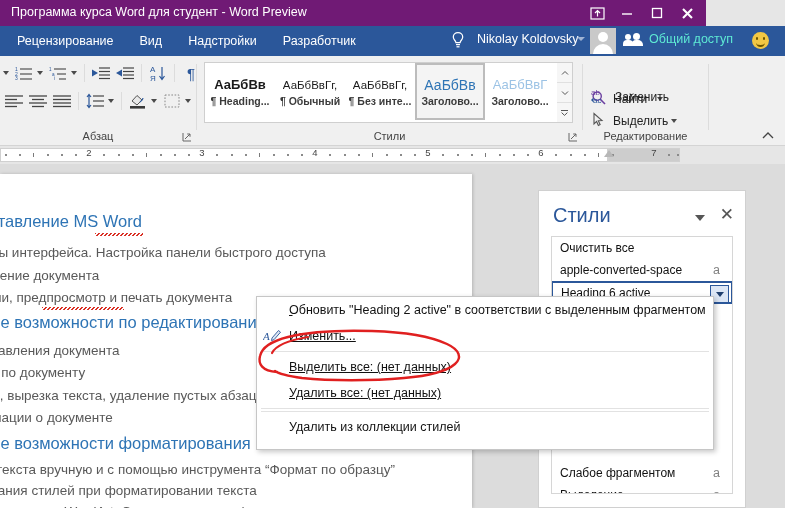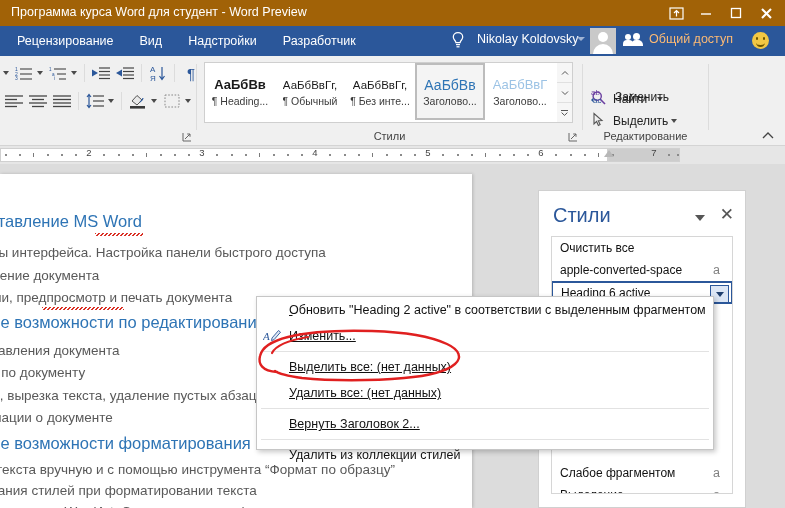--- a/index.html
+++ b/index.html
@@ -7,22 +7,22 @@
     width:785px;height:508px;overflow:hidden;
     font-family:"Liberation Sans", sans-serif;
     font-size:12px;
     background:#ffffff;
     -webkit-font-smoothing:antialiased;
   }
   #app{position:relative;width:785px;height:508px;overflow:hidden;background:#e6e6e6;}
 
   
   .titlebar{
-    position:absolute;left:0;top:0;width:785px;height:26px;
-    background:#a16207;color:#ffffff;
+    position:absolute;left:0;top:0;width:706px;height:26px;
+    background:#701a75;color:#ffffff;
   }
   .titlebar .ttl{
     position:absolute;left:11px;top:5px;font-size:12.5px;color:#ffffff;white-space:nowrap;
   }
   .wbtns{position:absolute;right:4px;top:0;height:26px;display:flex;align-items:center;}
   .wbtn{width:30px;height:26px;display:flex;align-items:center;justify-content:center;color:#fff;font-size:13px;cursor:default;}
   .wbtn svg{display:block;}
 
   
   .tabrow{
@@ -42,21 +42,21 @@
   .unamecar{position:absolute;left:577px;top:11px;width:0;height:0;border-left:4px solid transparent;border-right:4px solid transparent;border-top:4px solid #9fb3d4;}
   .avatar{position:absolute;left:590px;top:2px;width:26px;height:26px;background:#c9c9c9;overflow:hidden;}
   .avatar .head{position:absolute;left:8px;top:4px;width:10px;height:10px;border-radius:50%;background:#ffffff;}
   .avatar .body{position:absolute;left:3px;top:16px;width:20px;height:14px;border-radius:10px 10px 0 0;background:#ffffff;}
   .sharegrp{position:absolute;left:624px;top:6px;display:flex;align-items:center;}
   .shareicon{width:20px;height:14px;position:relative;margin-right:5px;}
   .shareicon .p1{position:absolute;left:1px;top:2px;width:6px;height:6px;border-radius:50%;background:#fff;}
   .shareicon .p1b{position:absolute;left:-1px;top:8px;width:10px;height:6px;border-radius:4px 4px 0 0;background:#fff;}
   .shareicon .p2{position:absolute;left:9px;top:1px;width:7px;height:7px;border-radius:50%;background:#fff;}
   .shareicon .p2b{position:absolute;left:7px;top:8px;width:12px;height:6px;border-radius:5px 5px 0 0;background:#fff;}
-  .sharetxt{color:#fdba74;font-size:12.5px;white-space:nowrap;}
+  .sharetxt{color:#5eead4;font-size:12.5px;white-space:nowrap;}
   .smiley{position:absolute;left:752px;top:6px;width:17px;height:17px;border-radius:50%;background:#f2c744;}
   .smiley .e{position:absolute;width:2px;height:3px;background:#6b5400;border-radius:1px;top:5px;}
   .smiley .e1{left:4px;}.smiley .e2{left:11px;}
   .smiley .m{position:absolute;left:4px;top:9px;width:9px;height:4px;border-bottom:2px solid #6b5400;border-radius:0 0 6px 6px;}
 
   
   .ribbon{position:absolute;left:0;top:56px;width:785px;height:89px;background:#f0f0f0;border-bottom:1px solid #d4d4d4;}
   .grp{position:absolute;top:0;height:89px;}
   .grplabel{position:absolute;bottom:3px;width:100%;text-align:center;font-size:11px;color:#444;}
   .dlg{position:absolute;bottom:4px;right:4px;width:10px;height:10px;}
@@ -68,21 +68,21 @@
   .pbtn{width:24px;height:22px;display:flex;align-items:center;justify-content:center;position:relative;}
   .caretdn{width:0;height:0;border-left:3.5px solid transparent;border-right:3.5px solid transparent;border-top:4px solid #4a4a4a;margin-left:1px;margin-right:3px;}
   .vsep{width:1px;height:18px;background:#dcdcdc;margin:0 4px;}
 
   
   .gStyles{left:197px;width:385px;}
   .gallery{position:absolute;left:7px;top:6px;width:352px;height:59px;border:1px solid #cfcfcf;background:#fff;display:flex;}
   .gitem{width:70px;height:57px;display:flex;flex-direction:column;align-items:center;justify-content:center;background:#fff;}
   .gitem.sel{border:2px solid #bcbcbc;background:#f4f4f4;width:66px;height:53px;}
   .gsample{font-size:13px;white-space:nowrap;overflow:hidden;max-width:68px;line-height:18px;}
-  .gname{font-size:10.5px;color:#3b3b3b;white-space:nowrap;overflow:hidden;max-width:68px;margin-top:1px;}
+  .gname{font-size:10.5px;color:#3b3b3b;white-space:nowrap;overflow:hidden;max-width:68px;margin-top:1px;font-weight:bold;}
   .gscroll{position:absolute;left:360px;top:6px;width:15px;height:59px;border:1px solid #cfcfcf;border-left:0;background:#f6f6f6;}
   .gsbtn{height:19px;display:flex;align-items:center;justify-content:center;border-bottom:1px solid #e0e0e0;}
   .gStylesSep{position:absolute;left:582px;top:8px;width:1px;height:66px;background:#dcdcdc;}
 
   
   .gEdit{left:583px;width:125px;}
   .erow{position:absolute;left:8px;display:flex;align-items:center;height:22px;}
   .elabel{font-size:12px;color:#222;margin-left:6px;white-space:nowrap;}
   .gEditSep{position:absolute;left:708px;top:8px;width:1px;height:66px;background:#dcdcdc;}
   .collapse{position:absolute;right:10px;bottom:2px;width:14px;height:14px;}
@@ -314,20 +314,21 @@
         </div>
         <div class="caretdn"></div>
         <div class="pbtn">
           <svg width="18" height="16" viewBox="0 0 18 16">
             <rect x="2" y="2" width="14" height="12" fill="none" stroke="#888" stroke-width="1" stroke-dasharray="1.6 1.6"></rect>
           </svg>
         </div>
         <div class="caretdn"></div>
       </div>
 
+      <div class="grplabel">Абзац</div>
       <div class="dlg">
         <svg width="10" height="10" viewBox="0 0 10 10">
             <path d="M1 1 L1 9 L9 9" stroke="#666" stroke-width="1" fill="none"></path>
             <path d="M3 7 L8 2 M8 2 L5.2 2 M8 2 L8 4.8" stroke="#666" stroke-width="1" fill="none"></path>
           </svg>
       </div>
     </div>
     <div class="gParaSep"></div>
 
     <div class="grp gStyles">
@@ -546,23 +547,20 @@
       <span class="uline">Изменить...</span>
     </div>
     <div class="mSep"></div>
     <div class="mItem">
       <span class="uline">Выделить все: (нет данных)</span>
     </div>
     <div class="mItem">
       <span class="uline">Удалить все: (нет данных)</span>
     </div>
     <div class="mSep"></div>
-    <div class="mItem">
-      <span class="uline">Вернуть Заголовок 2...</span>
-    </div>
     <div class="mSep"></div>
     <div class="mItem">
       <span>Удалить из коллекции стилей</span>
     </div>
   </div>
 
   <svg class="inkwrap" viewBox="0 0 785 508">
     <path d="M277 372 C262 371 258 364 260 356 C262 347 272 341 288 337
              C308 332 340 330 372 331 C404 332 432 337 447 344
              C460 350 462 358 455 364 C447 371 428 376 404 378

